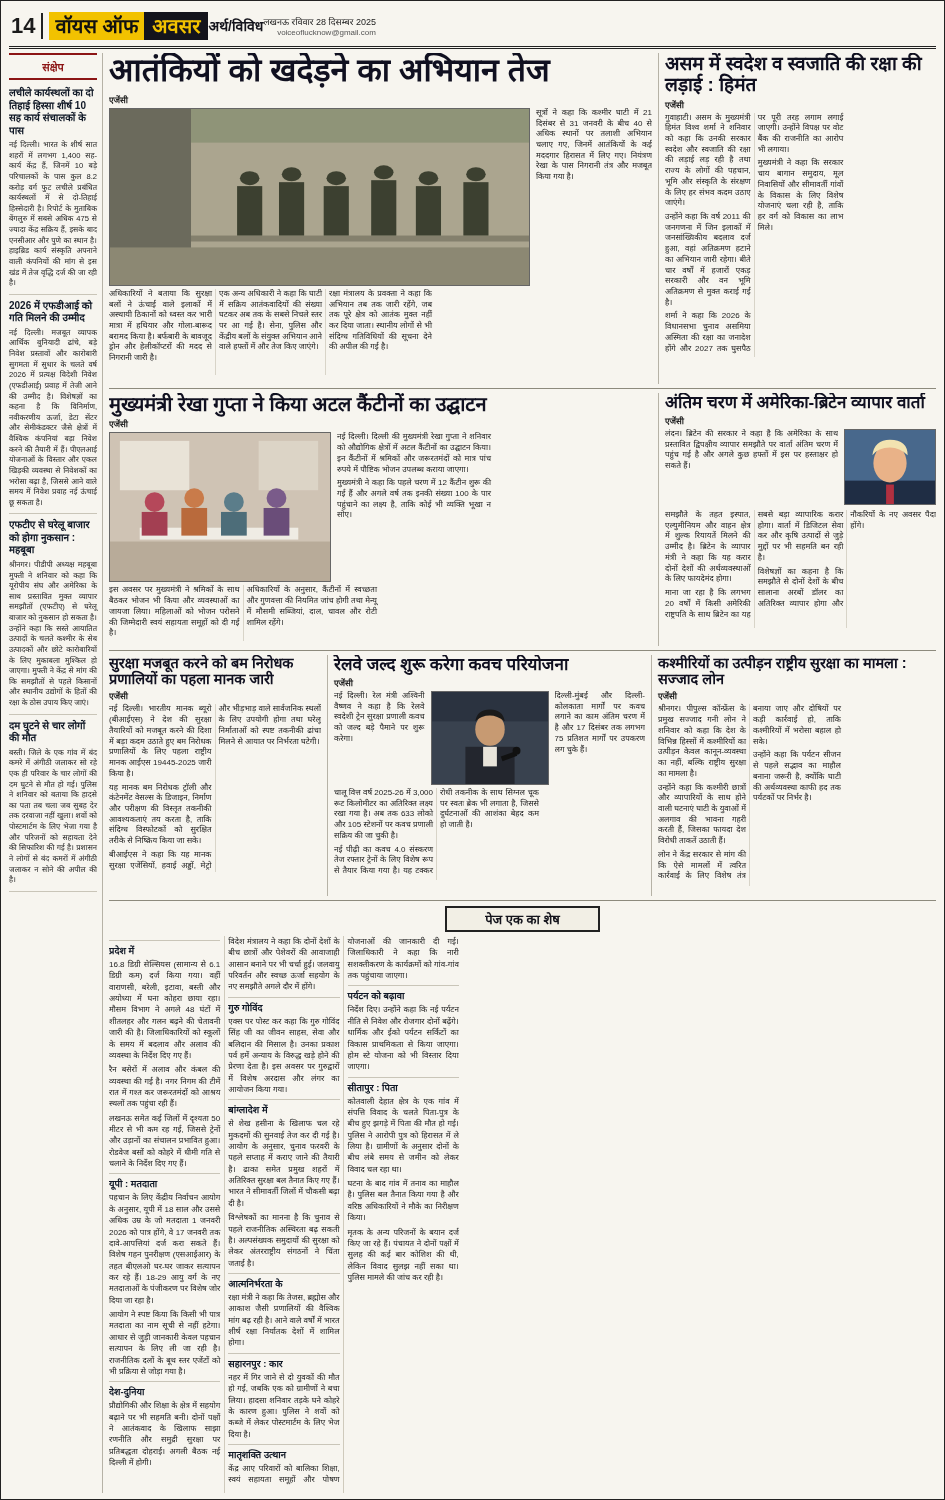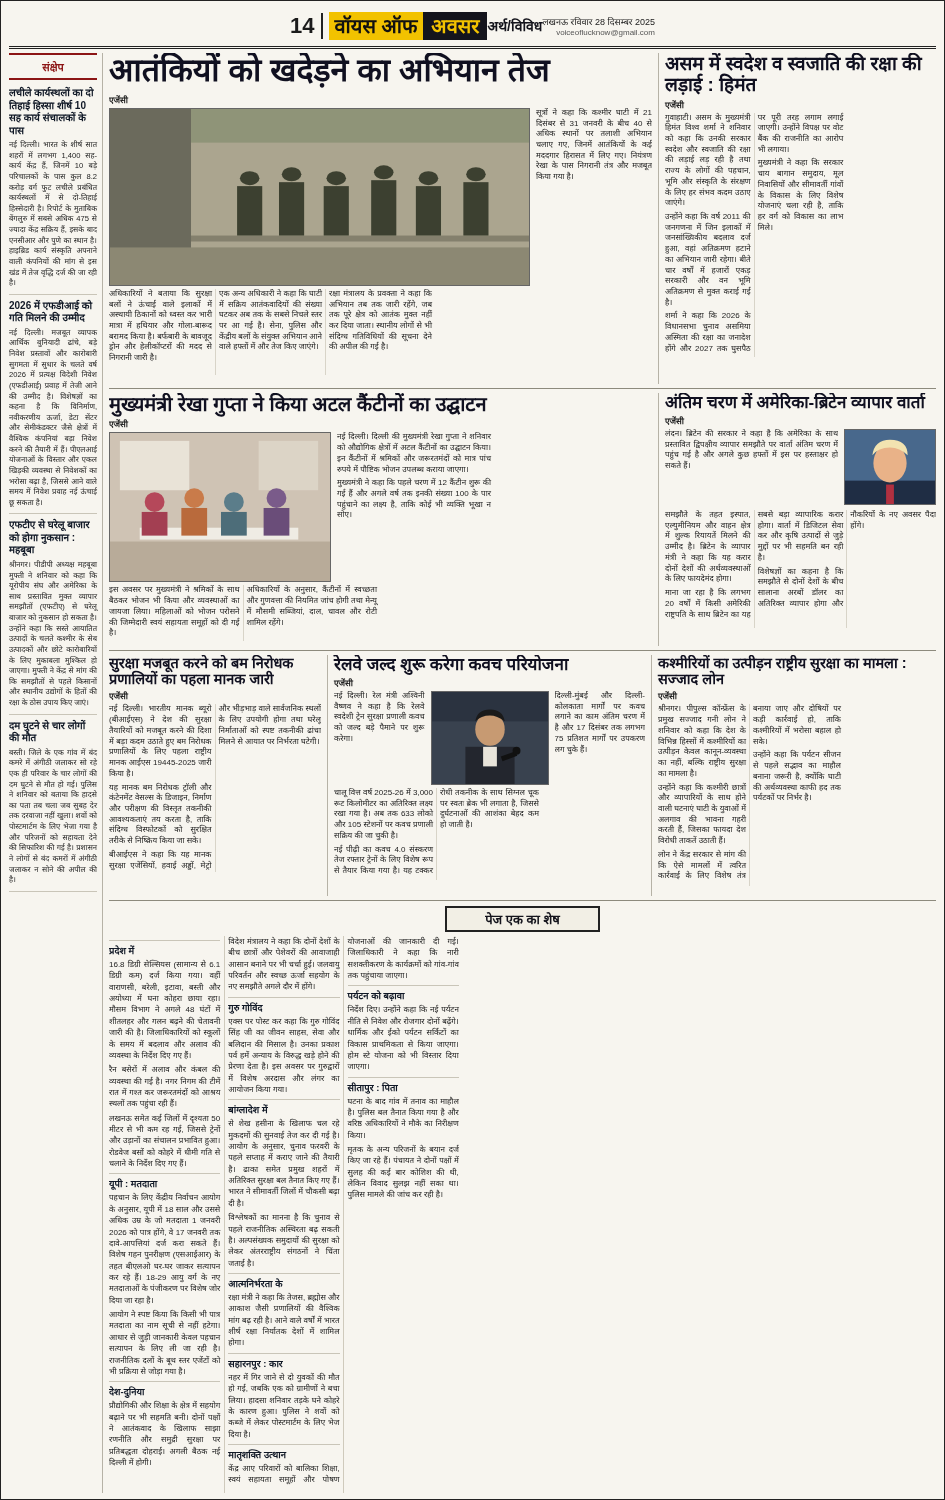--- a/index.html
+++ b/index.html
@@ -1,21 +1,21 @@
 <!DOCTYPE html>
 <html lang="hi"><head>
 <meta charset="utf-8">
 <style>
   *{margin:0;padding:0;box-sizing:border-box}
   html,body{width:945px;background:#efede7}
   body{height:1500px;overflow:hidden;font-family:"Liberation Sans","DejaVu Sans",sans-serif;color:#1b1b1b}
   .page{width:945px;height:1500px;background:#f7f5ef;padding:6px 8px;display:flex;flex-direction:column;border:1px solid #222}
 
   
-  .masthead{display:flex;align-items:center;justify-content:center;border-bottom:3px double #222;padding:2px 2px 4px;height:42px}
+  .masthead{display:flex;align-items:center;justify-content:flex-start;border-bottom:3px double #222;padding:2px 2px 4px;height:42px}
   .mh-left{display:flex;align-items:center;gap:6px}
   .page-no{font-size:22px;font-weight:bold;border-right:2px solid #222;padding-right:6px}
   .mh-title{display:flex;align-items:center;font-weight:bold;font-size:20px;line-height:1}
   .mh-t1{background:#f2c200;color:#111;padding:4px 6px}
   .mh-t2{background:#14141c;color:#f2c200;padding:4px 8px}
   .mh-center{font-size:14px;font-weight:bold;color:#14141c}
   .mh-right{text-align:right}
   .mh-date{font-size:9px;font-weight:normal}
   .mh-email{font-size:8px;color:#555}
 
@@ -365,20 +365,21 @@
             <div class="sub">मातृशक्ति उत्थान</div>
 
             <div class="p">केंद्र आए परिवारों को बालिका शिक्षा, स्वयं सहायता समूहों और पोषण योजनाओं की जानकारी दी गई। जिलाधिकारी ने कहा कि नारी सशक्तीकरण के कार्यक्रमों को गांव-गांव तक पहुंचाया जाएगा।</div>
 
             <div class="sub">पर्यटन को बढ़ावा</div>
 
             <div class="p">निर्देश दिए। उन्होंने कहा कि नई पर्यटन नीति से निवेश और रोजगार दोनों बढ़ेंगे। धार्मिक और ईको पर्यटन सर्किटों का विकास प्राथमिकता से किया जाएगा। होम स्टे योजना को भी विस्तार दिया जाएगा।</div>
 
             <div class="sub">सीतापुर : पिता</div>
 
+            <div class="p">कोतवाली देहात क्षेत्र के एक गांव में संपत्ति विवाद के चलते पिता-पुत्र के बीच हुए झगड़े में पिता की मौत हो गई। पुलिस ने आरोपी पुत्र को हिरासत में ले लिया है। ग्रामीणों के अनुसार दोनों के बीच लंबे समय से जमीन को लेकर विवाद चल रहा था।</div>
 
             <div class="p">घटना के बाद गांव में तनाव का माहौल है। पुलिस बल तैनात किया गया है और वरिष्ठ अधिकारियों ने मौके का निरीक्षण किया।</div>
 
             <div class="p">मृतक के अन्य परिजनों के बयान दर्ज किए जा रहे हैं। पंचायत ने दोनों पक्षों में सुलह की कई बार कोशिश की थी, लेकिन विवाद सुलझ नहीं सका था। पुलिस मामले की जांच कर रही है।</div>
           </div>
       </div>
 
     </main>
   </div>
 </div>

